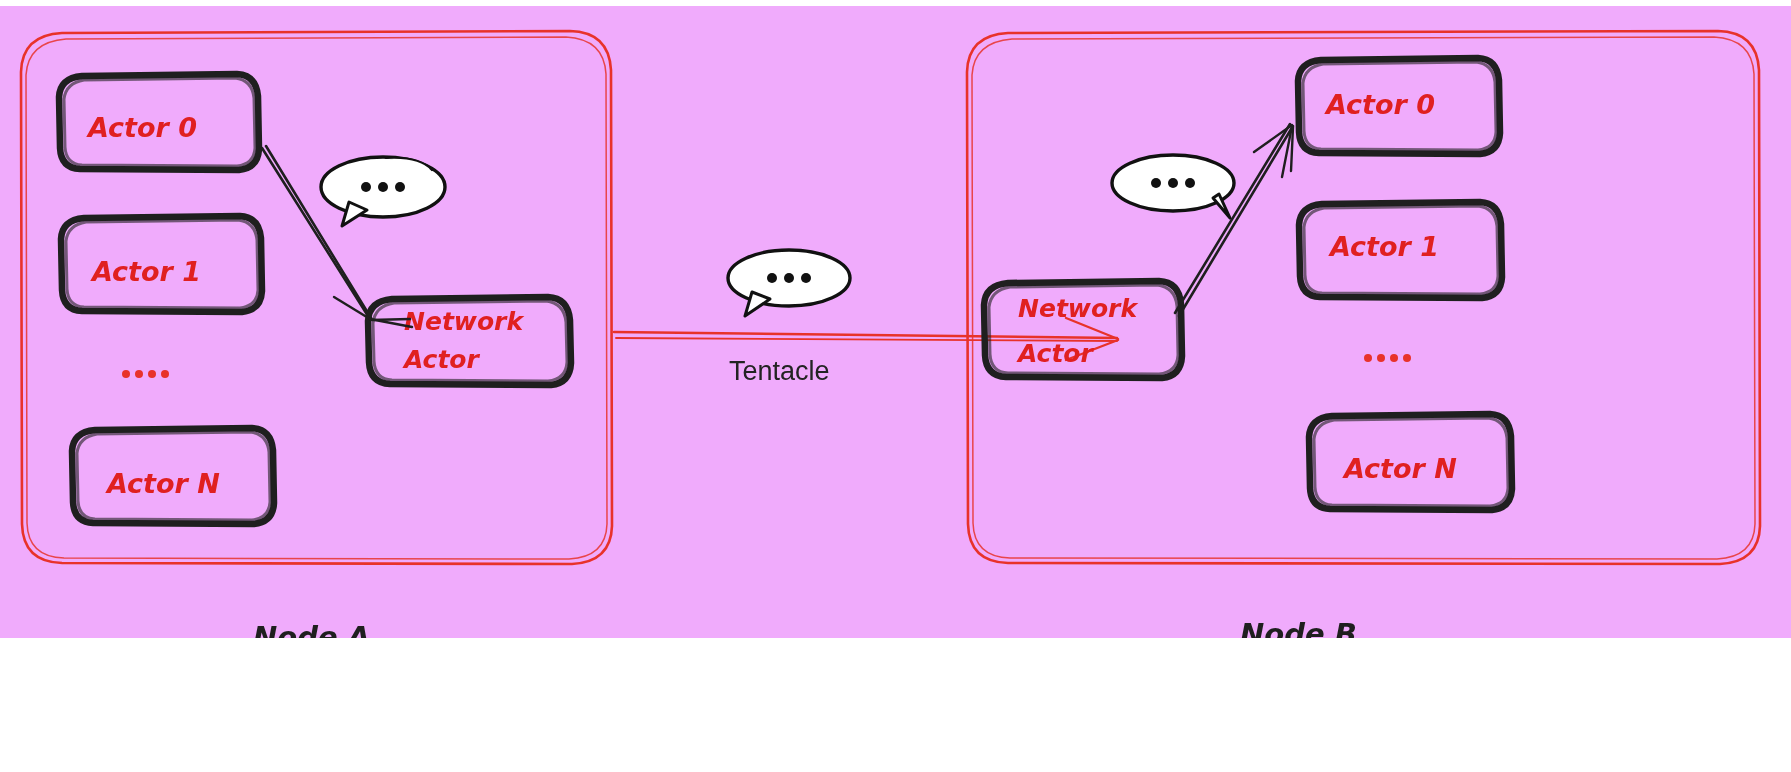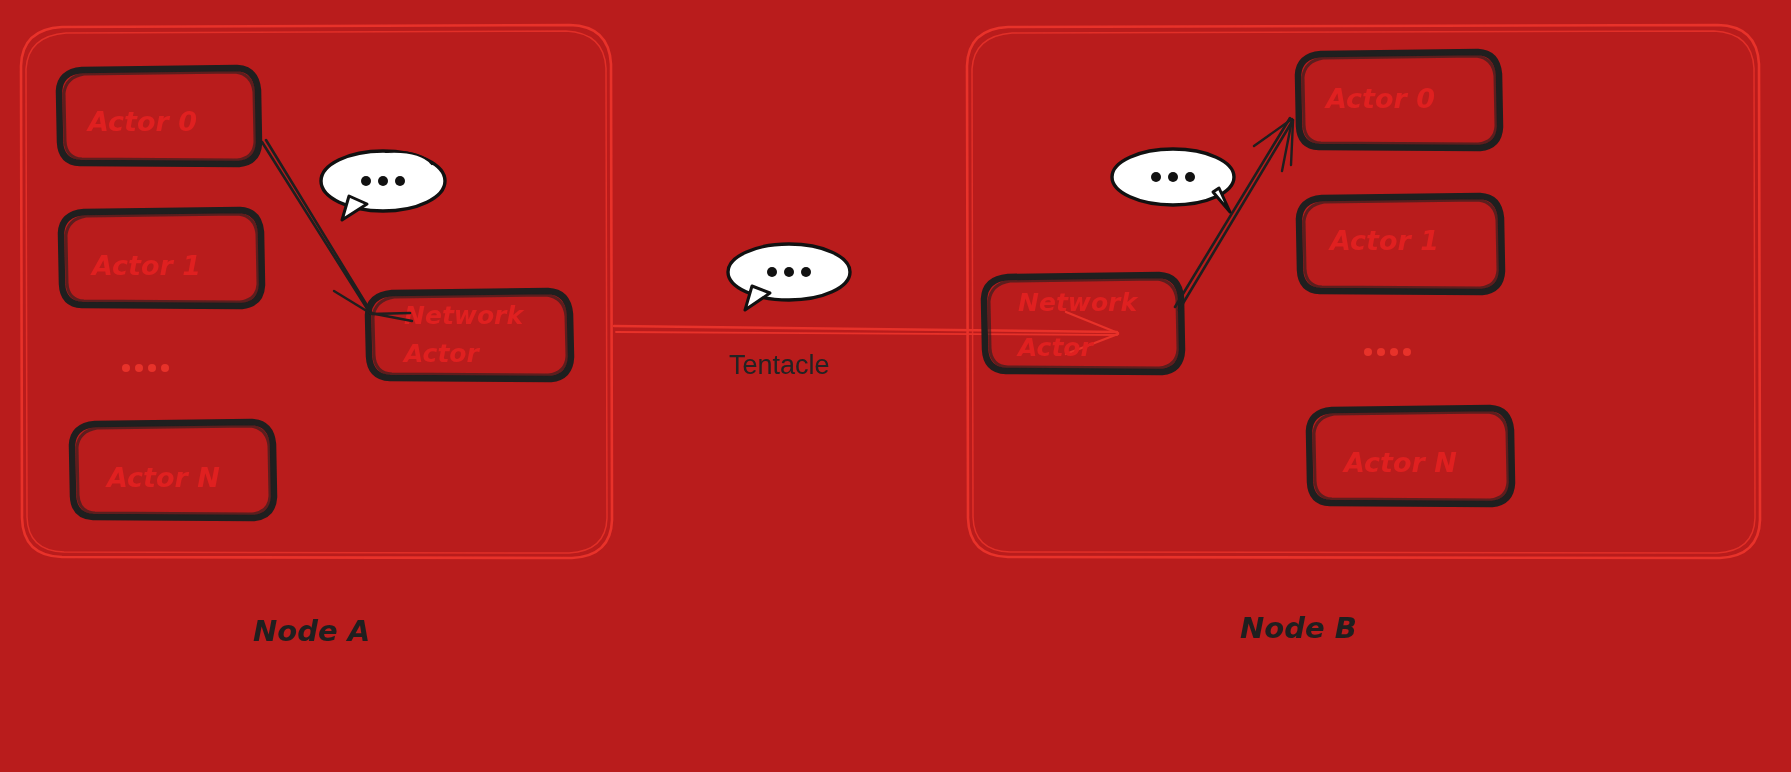--- a/index.html
+++ b/index.html
@@ -7,23 +7,24 @@
     margin: 0;
     padding: 0;
     background: #ffffff;
   }
   body {
     font-family: "DejaVu Sans", sans-serif;
   }
   #stage {
     position: relative;
     width: 1791px;
-    height: 772px;
-    background: #b91c1c;
+    height: 632px;
+    background: #f0abfc;
     overflow: hidden;
+    margin-top: 6px;
   }
   #stage svg {
     position: absolute;
     left: 0;
     top: 0;
     width: 1791px;
     height: 772px;
   }
   .hand-red {
     font-family: "DejaVu Sans", sans-serif;

